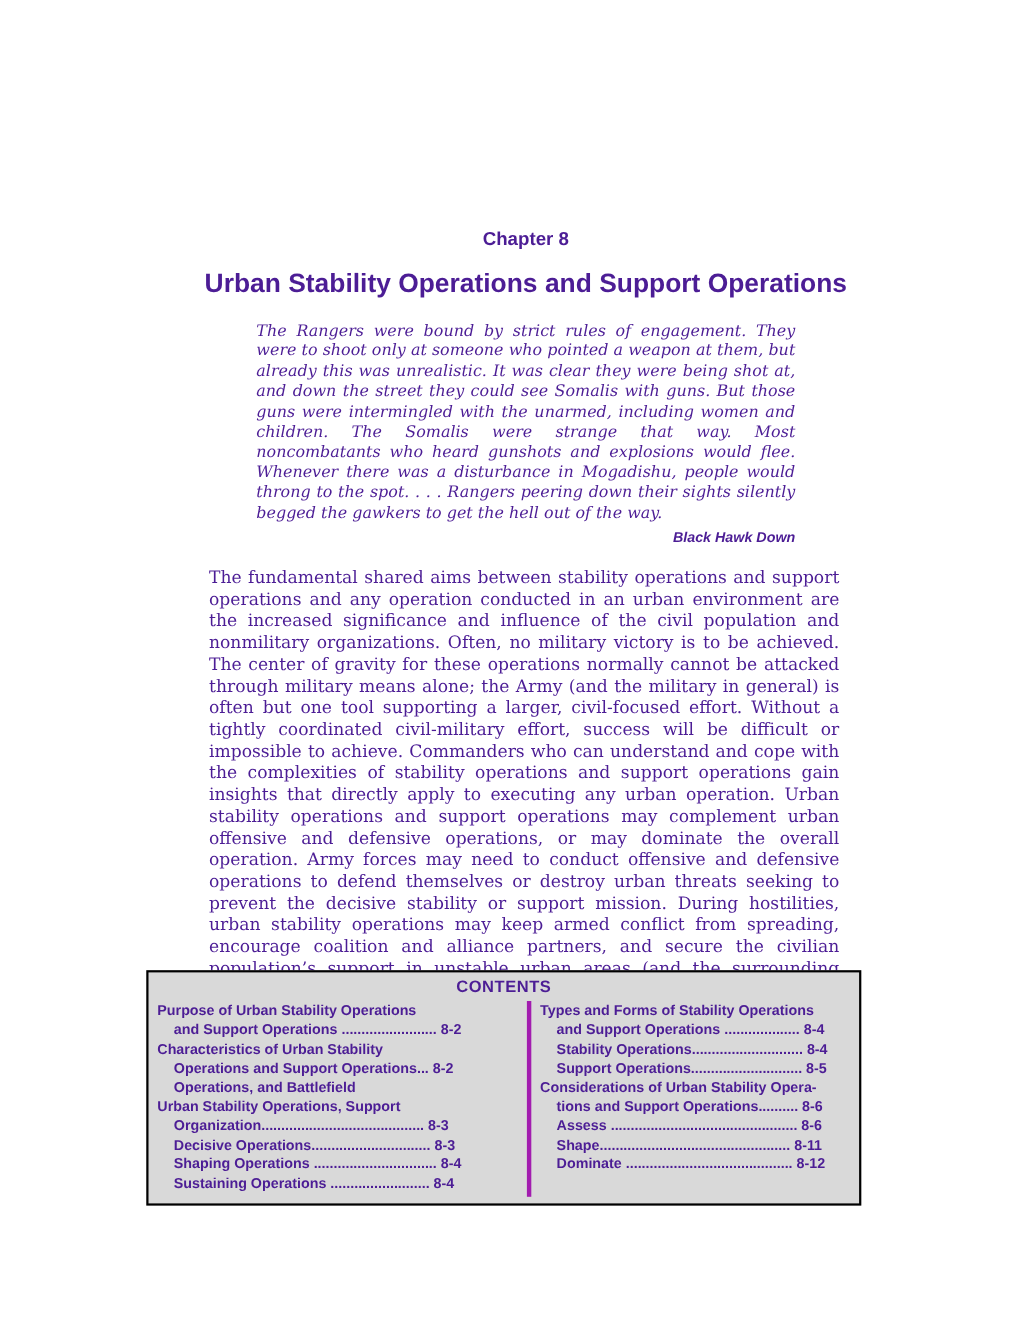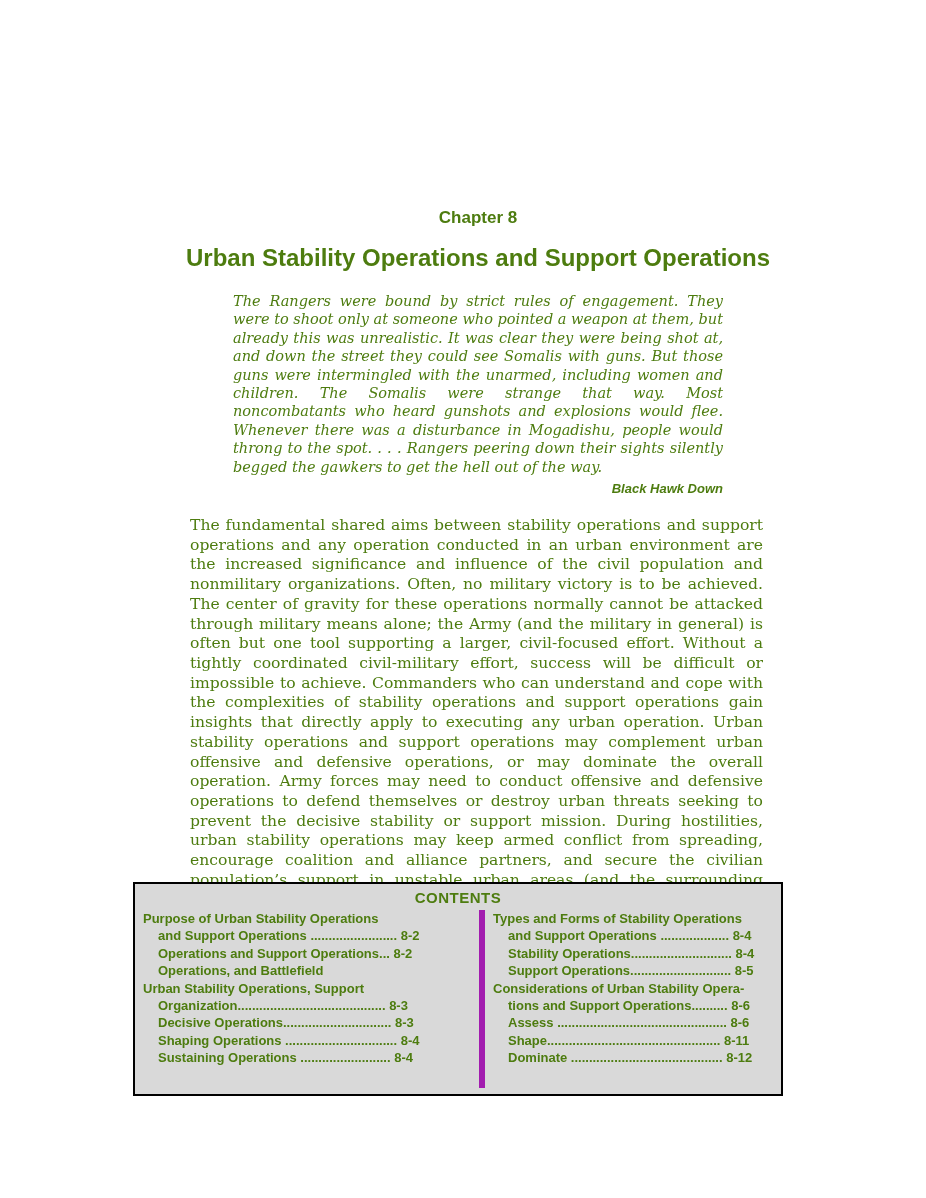--- a/index.html
+++ b/index.html
@@ -1,21 +1,21 @@
 <!DOCTYPE html>
 <html><head>
 <meta charset="utf-8">
 <style>
   html, body { margin: 0; padding: 0; background: #ffffff; }
   .page {
     position: relative;
     width: 926px;
     height: 1104px;
     background: #ffffff;
-    color: #4d7c0f;
+    color: #4c1d95;
     font-family: "Liberation Sans", sans-serif;
     overflow: hidden;
     box-sizing: border-box;
   }
   .chapter-label {
     padding-top: 208px;
     text-align: center;
     font-weight: bold;
     font-size: 17px;
     width: 766px;
@@ -78,21 +78,21 @@
     display: flex;
     margin-top: 4px;
     height: 178px;
   }
   .contents-col {
     box-sizing: border-box;
     padding: 0 6px 0 8px;
     overflow: hidden;
   }
   .contents-col.left  { width: 344px; }
-  .contents-col.right { width: 300px; border-left: 6px solid #a21caf; }
+  .contents-col.right { width: 300px; border-left: 4px solid #a21caf; }
   .toc-line {
     font-weight: bold;
     font-size: 13px;
     line-height: 17.4px;
     white-space: nowrap;
     overflow: hidden;
   }
   .toc-line.indent-0 { padding-left: 0; }
   .toc-line.indent-1 { padding-left: 15px; }
   .page-number {
@@ -118,20 +118,21 @@
   </div>
 
   <div class="body-paragraph">The fundamental shared aims between stability operations and support operations and any operation conducted in an urban environment are the increased significance and influence of the civil population and nonmilitary organizations. Often, no military victory is to be achieved. The center of gravity for these operations normally cannot be attacked through military means alone; the Army (and the military in general) is often but one tool supporting a larger, civil-focused effort. Without a tightly coordinated civil-military effort, success will be difficult or impossible to achieve. Commanders who can understand and cope with the complexities of stability operations and support operations gain insights that directly apply to executing any urban operation. Urban stability operations and support operations may complement urban offensive and defensive operations, or may dominate the overall operation. Army forces may need to conduct offensive and defensive operations to defend themselves or destroy urban threats seeking to prevent the decisive stability or support mission. During hostilities, urban stability operations may keep armed conflict from spreading, encourage coalition and alliance partners, and secure the civilian population’s support in unstable urban areas (and the surrounding rural areas under their influence). Following hostilities,</div>
 
   <div class="contents-box">
     <div class="contents-title">CONTENTS</div>
     <div class="contents-columns">
       <div class="contents-col left">
           <div class="toc-line indent-0">Purpose of Urban Stability Operations</div>
           <div class="toc-line indent-1">and Support Operations ........................ 8-2</div>
+          <div class="toc-line indent-0">Characteristics of Urban Stability</div>
           <div class="toc-line indent-1">Operations and Support Operations... 8-2</div>
           <div class="toc-line indent-1">Operations, and Battlefield</div>
           <div class="toc-line indent-0">Urban Stability Operations, Support</div>
           <div class="toc-line indent-1">Organization......................................... 8-3</div>
           <div class="toc-line indent-1">Decisive Operations.............................. 8-3</div>
           <div class="toc-line indent-1">Shaping Operations ............................... 8-4</div>
           <div class="toc-line indent-1">Sustaining Operations ......................... 8-4</div>
         </div>
       <div class="contents-col right">
           <div class="toc-line indent-0">Types and Forms of Stability Operations</div>

